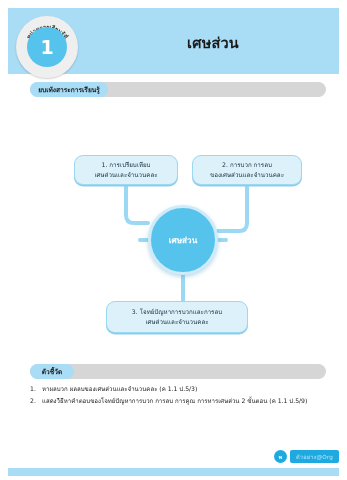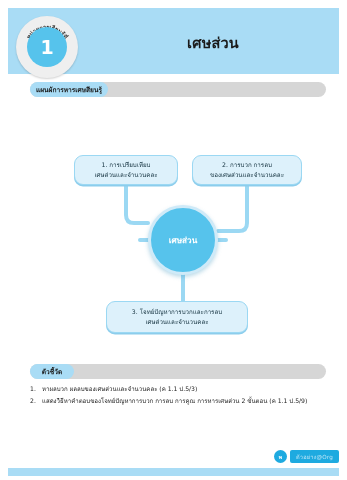--- a/index.html
+++ b/index.html
@@ -264,21 +264,21 @@
     </svg>
     <div class="unit-badge-inner">
       <span class="unit-number">1</span>
     </div>
   </div>
 
   <div class="page-title">เศษส่วน</div>
 
   <div class="section-bar" id="bar-mindmap">
     <div class="pill">
-      <span>แผนผัการหารเศษสียนรู้</span>
+      <span>ยบเทังสาระการเรียนรู้</span>
     </div>
   </div>
 
   <div class="mindmap">
     <svg class="mm-svg" viewBox="0 0 331 250">
 
       <path d="M 118,80 L 118,110 Q 118,118 126,118 L 140,118" fill="none" stroke="#9bd8f3" stroke-width="4" stroke-linecap="round"></path>
 
       <path d="M 239,80 L 239,118 Q 239,126 231,126 L 210,126" fill="none" stroke="#9bd8f3" stroke-width="4" stroke-linecap="round"></path>
 

